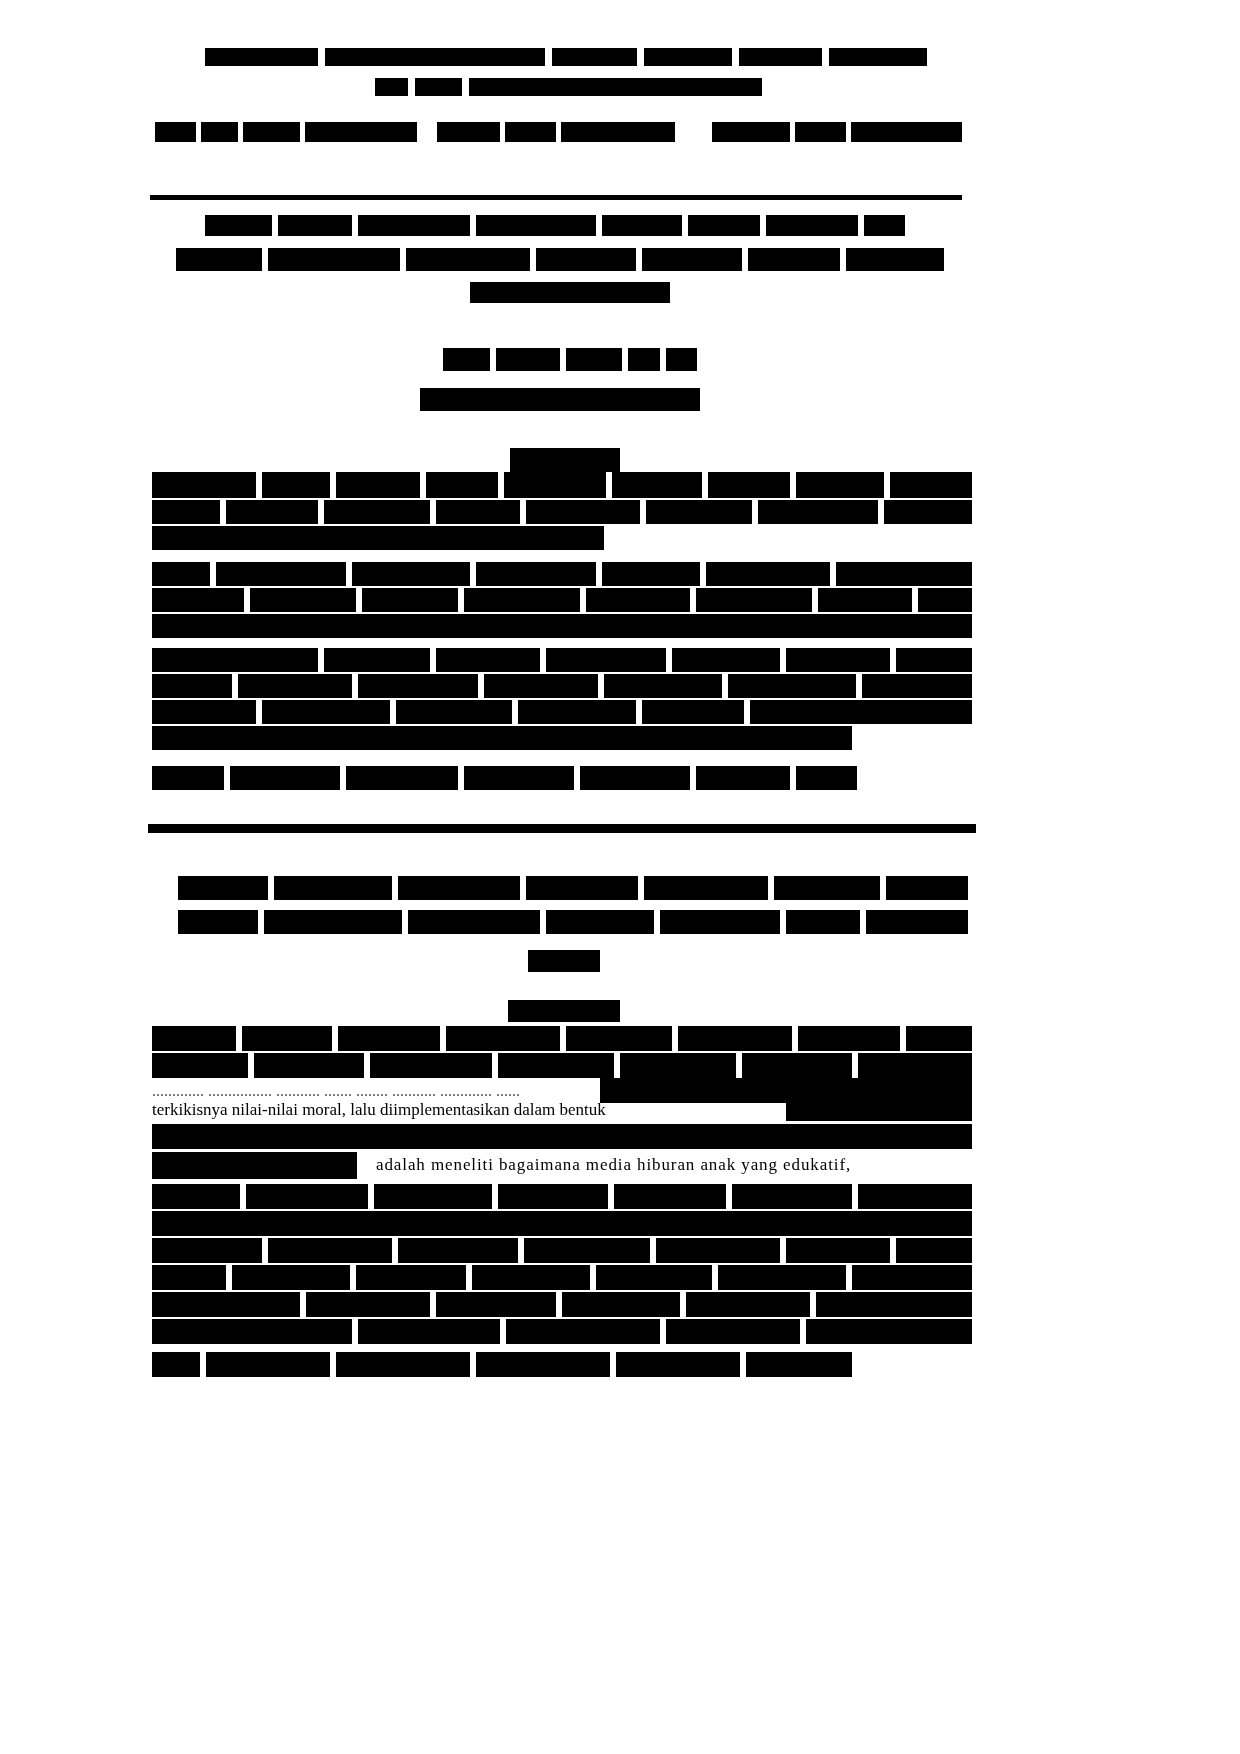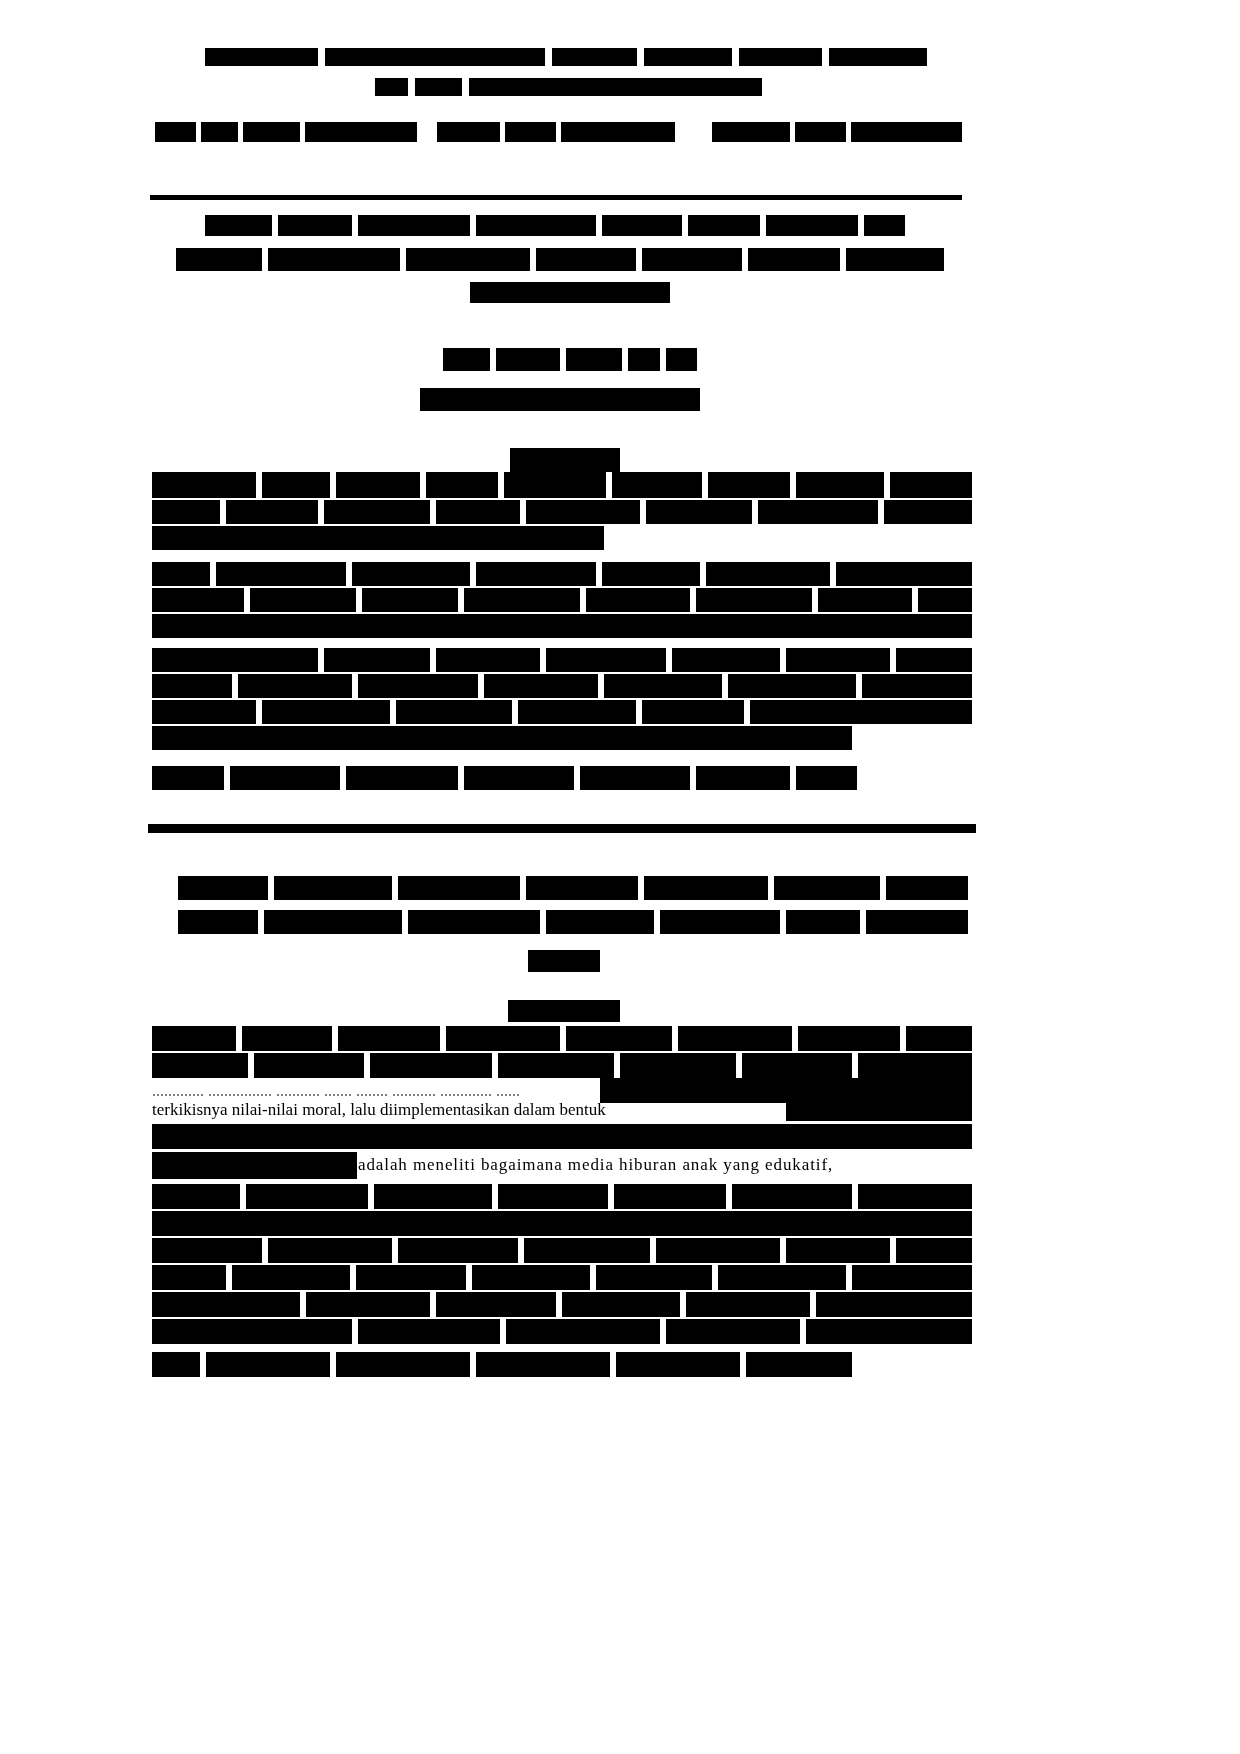--- a/index.html
+++ b/index.html
@@ -110,21 +110,21 @@
 
     <div class="faint" style="left:152px;top:1082px;">............. ................ ........... ....... ........ ........... ............. ......</div>
     <div class="redact" style="left:600px;top:1078px;width:372px;height:25px"></div>
 
     <div class="vis-line" style="left:152px;top:1100px;">terkikisnya nilai-nilai moral, lalu diimplementasikan  dalam bentuk</div>
     <div class="redact" style="left:786px;top:1096px;width:186px;height:25px"></div>
 
     <div class="redact" style="left:152px;top:1124px;width:820px;height:25px"></div>
 
     <div class="redact" style="left:152px;top:1152px;width:205px;height:27px"></div>
-    <div class="vis-line" style="left:358px;top:1155px;width:612px;letter-spacing:0.9px;">adalah meneliti bagaimana media hiburan anak yang edukatif,</div>
+    <div class="vis-line" style="left:376px;top:1155px;width:612px;letter-spacing:0.9px;">adalah meneliti bagaimana media hiburan anak yang edukatif,</div>
 
     <div class="redact" style="left:152px;top:1184px;width:820px;height:25px"></div>
     <div class="redact" style="left:152px;top:1211px;width:820px;height:25px"></div>
     <div class="redact" style="left:152px;top:1238px;width:820px;height:25px"></div>
     <div class="redact" style="left:152px;top:1265px;width:820px;height:25px"></div>
     <div class="redact" style="left:152px;top:1292px;width:820px;height:25px"></div>
     <div class="redact" style="left:152px;top:1319px;width:820px;height:25px"></div>
     <div class="redact" style="left:152px;top:1352px;width:700px;height:25px"></div>
   </div>
 

